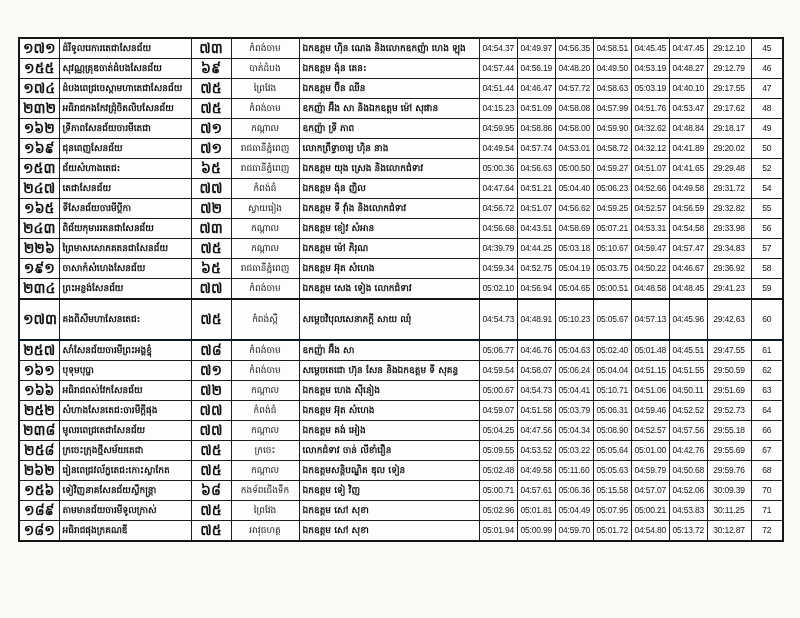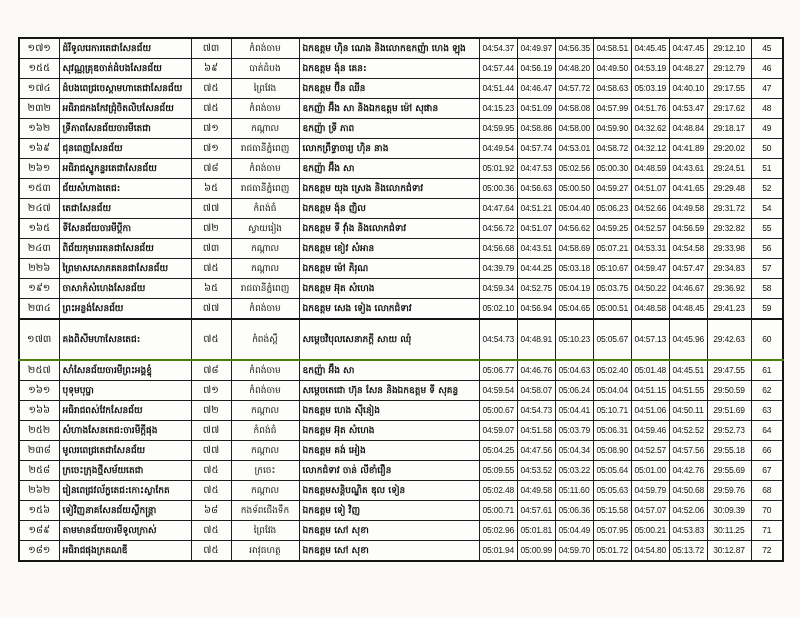--- a/index.html
+++ b/index.html
@@ -18,29 +18,29 @@
     background:#fdfdfb;
   }
   td{
     border:1px solid #1d1d1d;
     font-size:9px;line-height:1.05;
     height:19px;
     padding:0 3px;
     overflow:hidden;white-space:nowrap;
     color:#141414;
   }
-  tr.tall td{height:39px;border-top:2px solid #151515;border-bottom:2px solid #4d7c0f;}
+  tr.tall td{height:39px;border-top:2px solid #151515;border-bottom:2px solid #0f172a;}
   td.c-num,td.c-crew,td.c-prov,td.c-lap,td.c-total,td.c-rank{text-align:center;}
   td.c-name,td.c-patron{text-align:left;font-weight:bold;}
   td.c-lap,td.c-total,td.c-rank{
     font-family:"Liberation Sans", sans-serif;
     font-size:8.5px;
     letter-spacing:-0.2px;
   }
-  td.c-num,td.c-crew{font-size:10px;}
+  td.c-num,td.c-crew{font-size:14px;font-weight:bold;}
 </style>
 </head>
 <body>
 
 <div class="page">
   <table class="results">
     <colgroup>
       <col style="width:40px">
         <col style="width:132px">
         <col style="width:40px">
@@ -140,35 +140,20 @@
     <td class="c-lap">04:49.54</td>
     <td class="c-lap">04:57.74</td>
     <td class="c-lap">04:53.01</td>
     <td class="c-lap">04:58.72</td>
     <td class="c-lap">04:32.12</td>
     <td class="c-lap">04:41.89</td>
     <td class="c-total">29:20.02</td>
     <td class="c-rank">50</td>
   </tr>
         <tr>
-    <td class="c-num">២៦១</td>
-    <td class="c-name">អធិរាជស្នូកន្ទរតេជាសែនជ័យ</td>
-    <td class="c-crew">៧៨</td>
-    <td class="c-prov">កំពង់ចាម</td>
-    <td class="c-patron">ឧកញ៉ា អ៊ឹង សា</td>
-    <td class="c-lap">05:01.92</td>
-    <td class="c-lap">04:47.53</td>
-    <td class="c-lap">05:02.56</td>
-    <td class="c-lap">05:00.30</td>
-    <td class="c-lap">04:48.59</td>
-    <td class="c-lap">04:43.61</td>
-    <td class="c-total">29:24.51</td>
-    <td class="c-rank">51</td>
-  </tr>
-        <tr>
     <td class="c-num">១៥៣</td>
     <td class="c-name">ជ័យសំហាងតេជ:</td>
     <td class="c-crew">៦៥</td>
     <td class="c-prov">រាជធានីភ្នំពេញ</td>
     <td class="c-patron">ឯកឧត្តម យុង ស្រេង និងលោកជំទាវ</td>
     <td class="c-lap">05:00.36</td>
     <td class="c-lap">04:56.63</td>
     <td class="c-lap">05:00.50</td>
     <td class="c-lap">04:59.27</td>
     <td class="c-lap">04:51.07</td>

